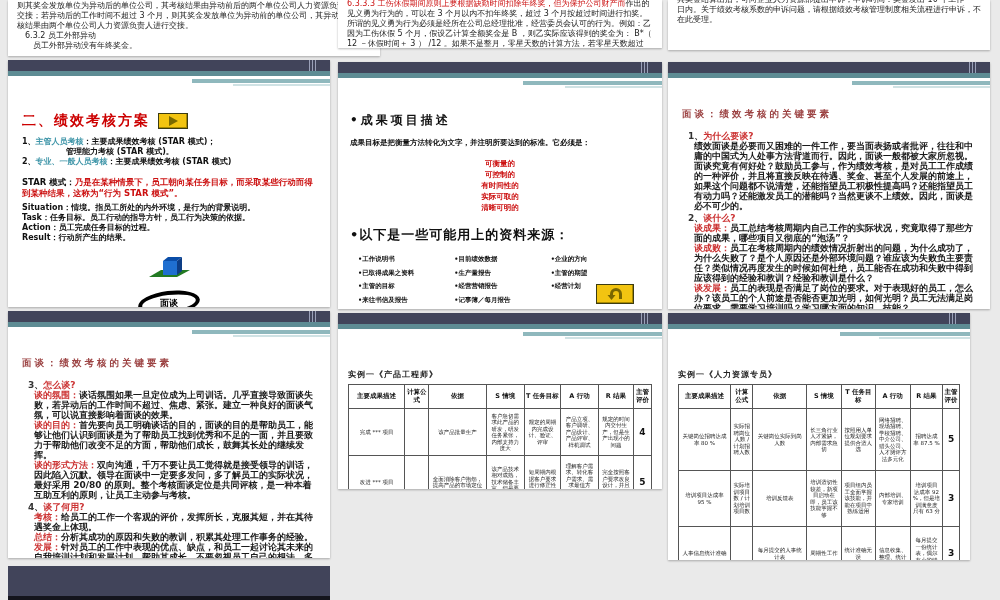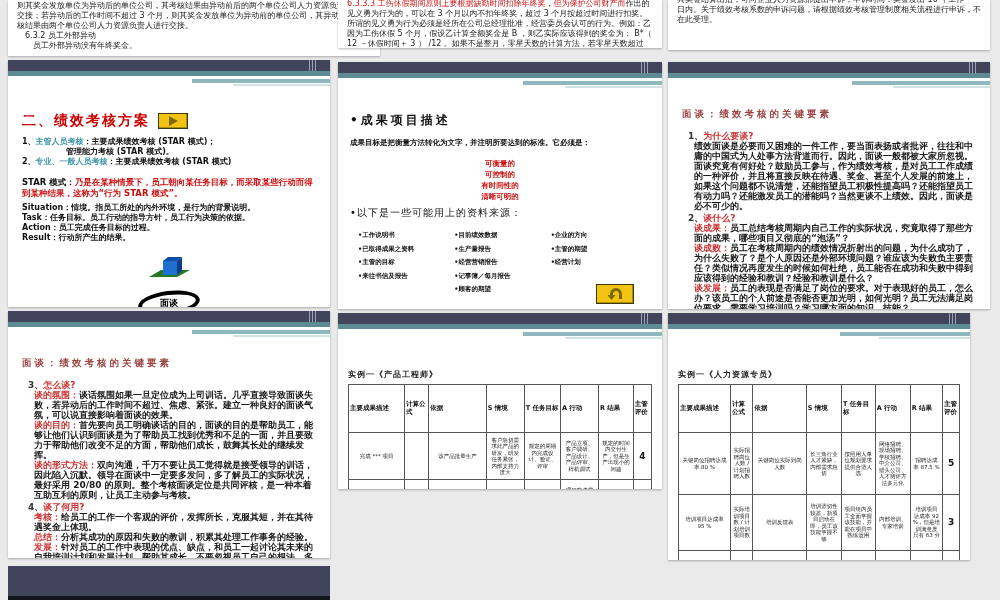--- a/index.html
+++ b/index.html
@@ -40,40 +40,40 @@
   .ellipse-wrap { margin-top:6px; display:flex; justify-content:center; }
   .ellipse { width:62px; height:24px; border:4.5px solid #000; border-radius:50%;
       display:flex; align-items:center; justify-content:center; transform:rotate(-7deg); background:#fff; }
   .ellipse span { transform:rotate(7deg); font-size:9px; font-weight:bold; color:#000; }
 
   
   .p5-body { padding:24px 12px 0; position:relative; height:100%; }
   .p5-title { font-size:12px; font-weight:bold; color:#111; letter-spacing:3px; }
   .p5-intro { margin-top:9px; font-size:7.5px; font-weight:bold; color:#111; }
   .p5-criteria { margin-top:10px; text-align:center; font-size:7.5px; font-weight:bold; color:#cc1111; line-height:11px; }
-  .p5-sub { margin-top:4px; font-size:10px; font-weight:normal; color:#111; letter-spacing:1px; }
+  .p5-sub { margin-top:13px; font-size:13px; font-weight:bold; color:#111; letter-spacing:1px; }
   .p5-cols { display:flex; margin-top:9px; padding-left:8px; }
   .p5-col { width:33%; font-size:6.5px; font-weight:bold; color:#111; line-height:13.5px; }
   .btn-return { position:absolute; right:28px; top:196px; width:38px; height:20px; }
 
   
   .talk-body { padding:20px 14px 0; }
   .talk-title { font-size:9.5px; font-weight:bold; letter-spacing:3px; margin-bottom:10px; }
   .talk-body p { font-size:9px; line-height:10px; color:#1a1a1a; font-weight:bold; }
   .talk-body p.q { color:#cc3333; padding-left:6px; margin-top:2px; }
   .talk-body p.q .num { color:#333; }
   .talk-body p.item { padding-left:12px; }
   .talk-body .lbl { color:#cc3333; }
 
   
   .tbl-body { padding:30px 10px 0; }
   .tbl-title { font-size:8px; font-weight:bold; color:#222; letter-spacing:1px; margin-bottom:4px; }
   table.star { border-collapse:collapse; table-layout:fixed; width:100%; }
   table.star th, table.star td { border:1px solid #555; vertical-align:middle; overflow:hidden; }
-  table.star th { font-size:6.5px; line-height:7.5px; padding:16px 1px; text-align:left; color:#111; }
+  table.star th { font-size:6.5px; line-height:7.5px; padding:4px 1px; text-align:center; color:#111; }
   table.star td { font-size:5.5px; line-height:6.5px; padding:3px 2px; color:#222; text-align:center; }
   table.star td.rate { font-size:9px; font-weight:bold; text-align:center; color:#111; }
   .c0{width:18.5%}.c1{width:8%}.c2{width:19%}.c3{width:12.5%}.c4{width:12%}.c5{width:12.5%}.c6{width:11.5%}.c7{width:6%}
 
   
   .p10-navy { height:30px; background:#41445a; }
   .p10-dark { height:4px; background:#14151d; }
 </style>
 </head>
 <body>
@@ -153,20 +153,21 @@
     <div class="step1"></div>
     <div class="step2"></div>
   </div>
   <div class="p5-body">
     <h2 class="p5-title">•成果项目描述</h2>
     <p class="p5-intro">成果目标是把衡量方法转化为文字，并注明所要达到的标准。它必须是：</p>
     <div class="p5-criteria">
       <p>可衡量的</p>
       <p>可控制的</p>
       <p>有时间性的</p>
+      <p>实际可取的</p>
       <p>清晰可明的</p>
     </div>
     <h3 class="p5-sub">•以下是一些可能用上的资料来源：</h3>
     <div class="p5-cols">
       <div class="p5-col">
         <p>•工作说明书</p>
         <p>•已取得成果之资料</p>
         <p>•主管的目标</p>
         <p>•来往书信及报告</p>
       </div>

